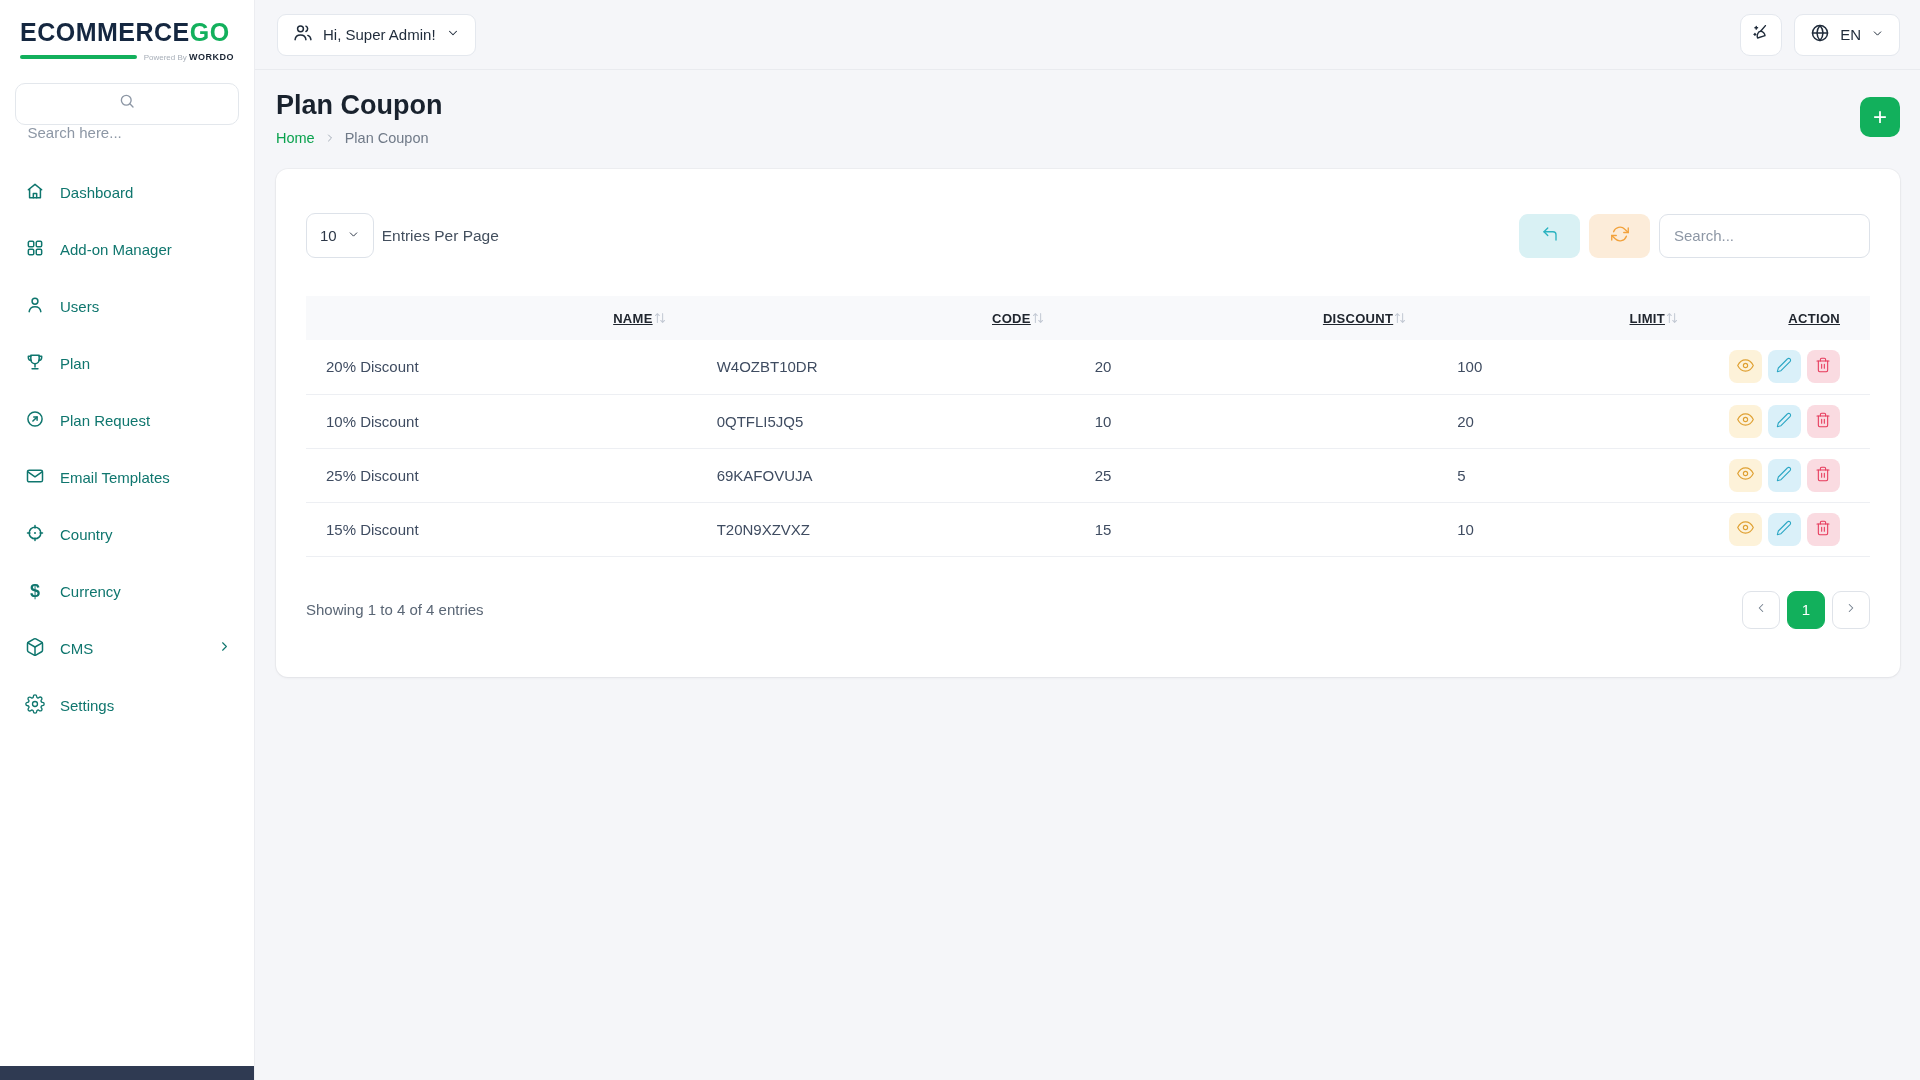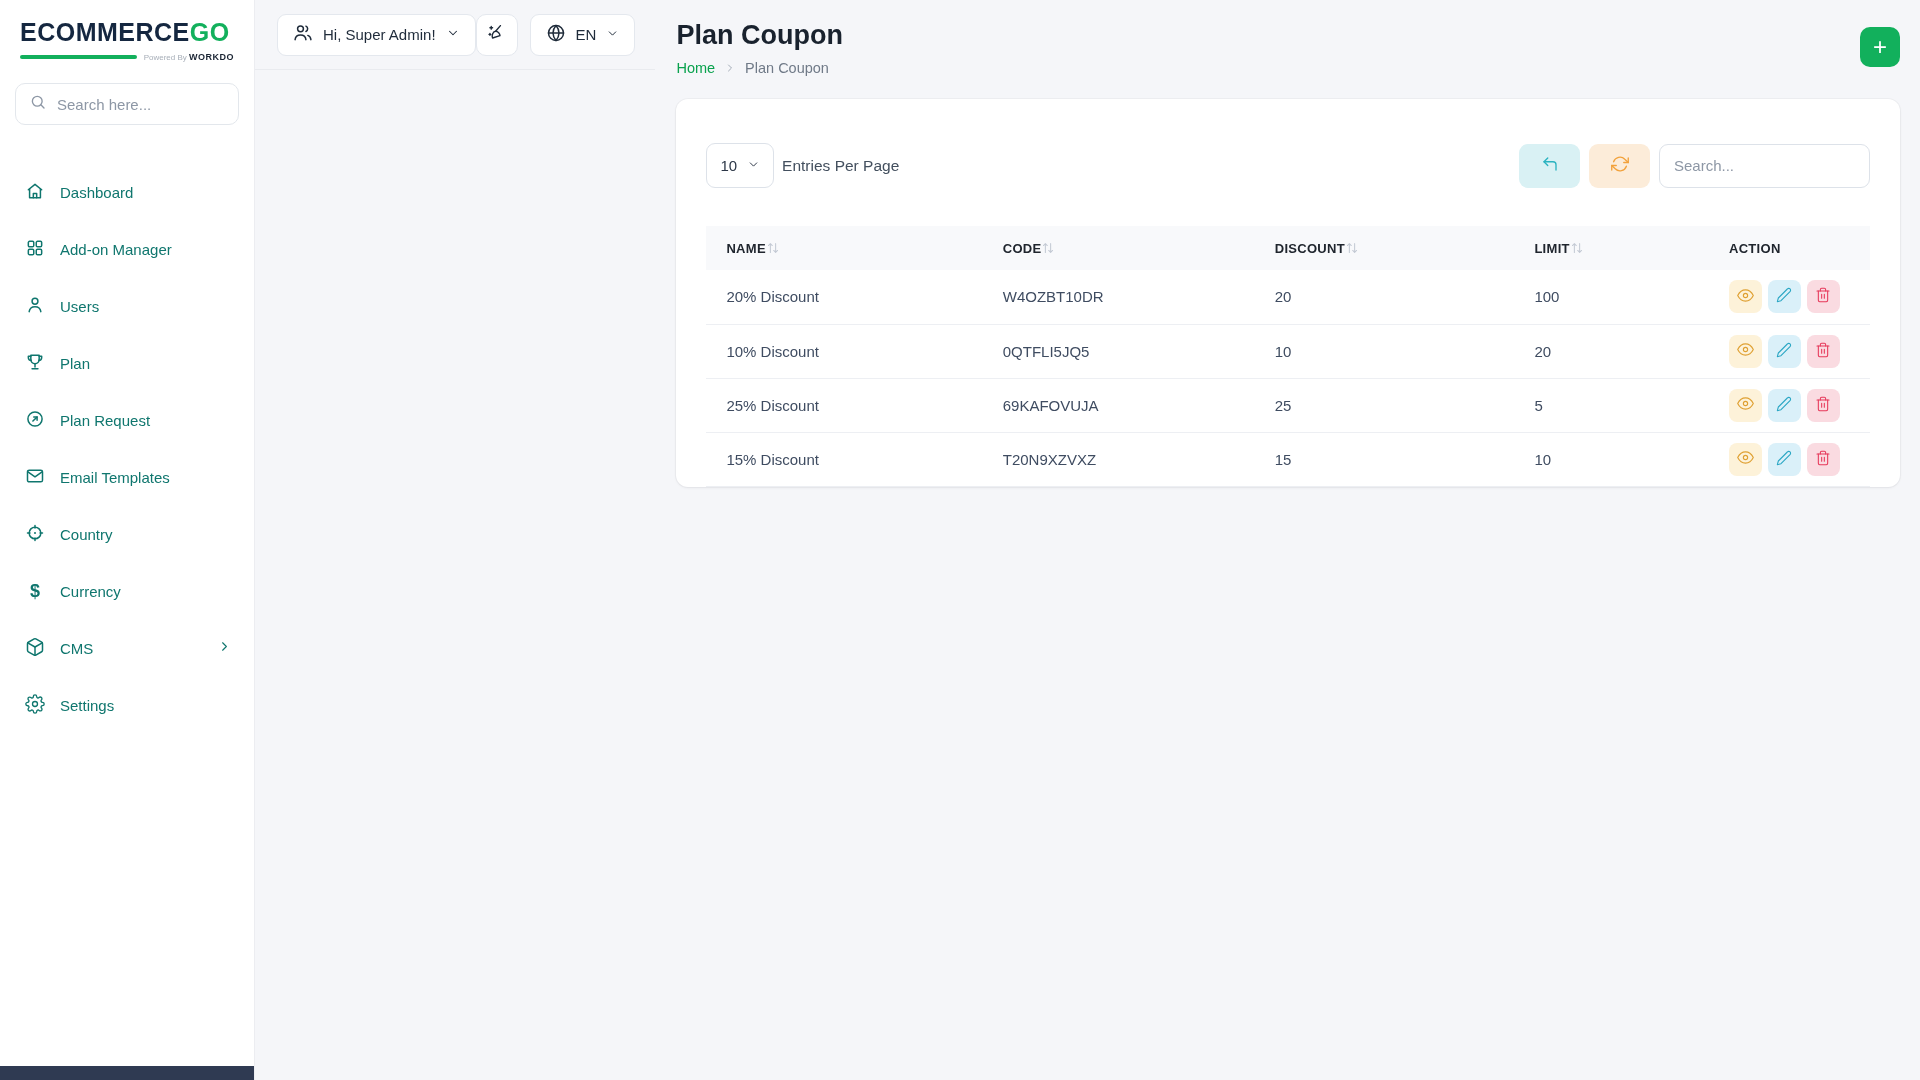--- a/index.html
+++ b/index.html
@@ -11,36 +11,36 @@
   .sidebar { position:relative; width:255px; min-width:255px; height:100%;
              background:#ffffff; border-right:1px solid #ecedf1; }
   .logo-block { padding:18px 20px 0 20px; cursor:pointer; }
   .logo-line1 { font-size:25px; font-weight:800; letter-spacing:.5px; color:#152740; white-space:nowrap; }
   .logo-accent { color:#12b05c; }
   .logo-line2 { display:flex; align-items:center; gap:7px; margin-top:5px; }
   .logo-bar { flex:1; height:4px; border-radius:2px; background:#12b05c; }
   .powered { font-size:8px; color:#a7aeb8; white-space:nowrap; }
   .powered b { font-size:9px; color:#1a2433; letter-spacing:.5px; }
   .side-search { display:flex; align-items:center; gap:10px; margin:21px 15px 0 15px;
-                 height:42px; border:1px solid #e3e7ec; border-radius:10px; padding:16px 13px;
-                 background:#fff; color:#8d97a5; }
+                 height:42px; border:1px solid #e3e7ec; border-radius:10px; padding:8px 13px;
+                 background:#fff; color:#8d97a5;flex-direction:column; }
   .side-search input { border:none; outline:none; flex:1; font-size:15px; color:#4a5568;
                        font-family:"Liberation Sans", sans-serif; background:transparent; }
   .side-search input::placeholder { color:#8d97a5; }
   .nav { margin-top:44px; }
   .nav-item { display:flex; align-items:center; gap:15px; height:46px; margin:0 10px 11px 10px;
               padding:0 12px 0 15px; border-radius:8px; color:#0f766e; font-size:15px; cursor:pointer; }
   .nav-item svg { flex:0 0 auto; }
   .nav-item.active { background:#0aa24e; color:#ffffff; font-weight:700; }
   .nav-item .spacer { flex:1; }
   .dollar-glyph { width:20px; text-align:center; font-size:18px; font-weight:600; }
   .side-bottom { position:absolute; left:0; right:0; bottom:0; height:14px; background:#2f3a52; }
 
   
-  .main { flex:1; display:flex; flex-direction:row; height:100%; }
+  .main { flex:1; display:flex; flex-direction:column; height:100%; }
   .topbar { height:70px; min-height:70px; display:flex; align-items:center; justify-content:space-between;
             padding:0 20px 0 22px; border-bottom:1px solid #e9ebef; }
   .pill-btn { display:flex; align-items:center; gap:10px; height:42px; background:#fff;
               border:1px solid #e4e8ee; border-radius:9px; padding:0 15px; font-size:15px;
               color:#1f2b3a; cursor:pointer; font-family:"Liberation Sans", sans-serif; }
   .topbar-right { display:flex; align-items:center; gap:12px; }
   .icon-sq-btn { width:42px; height:42px; display:flex; align-items:center; justify-content:center;
                  background:#fff; border:1px solid #e4e8ee; border-radius:10px; color:#1f2b3a; cursor:pointer; }
 
   .content { flex:1; display:flex; flex-direction:column; padding:20px 20px 0 21px; overflow:hidden; }
@@ -66,21 +66,21 @@
               align-items:center; justify-content:center; cursor:pointer; }
   .soft-btn.undo { background:#d9f1f4; color:#2bb3c0; }
   .soft-btn.refresh { background:#fcecd9; color:#f2a23c; }
   .table-search { width:211px; height:44px; border:1px solid #dde2e9; border-radius:9px; padding:0 14px;
                   font-size:15px; color:#4a5568; outline:none; font-family:"Liberation Sans", sans-serif; }
   .table-search::placeholder { color:#8d97a5; }
 
   table.data { width:100%; margin-top:38px; border-collapse:collapse; }
   table.data th { background:#f8f9fb; height:44px; text-align:left; font-size:13px; font-weight:700;
                   color:#20262e; letter-spacing:.3px; padding:0 30px 0 20px; }
-  th .th-inner { display:flex; align-items:center; justify-content:flex-start; }
+  th .th-inner { display:flex; align-items:center; justify-content:flex-end;text-decoration:underline; }
   .sort-ic { color:#c4cad4; display:flex; }
   table.data td { height:54px; font-size:15px; color:#3f4c61; padding:0 30px 0 20px;
                   border-bottom:1px solid #edeff3; }
   .col-name{width:26%;} .col-code{width:25%;} .col-discount{width:24%;} .col-limit{width:18%;} .col-action{width:7%; min-width:120px;}
   .actions { display:flex; gap:6px; }
   .act-btn { width:33px; height:33px; border:none; border-radius:8px; display:flex;
              align-items:center; justify-content:center; cursor:pointer; }
   .act-btn.view { background:#fdf2d9; color:#dfa032; }
   .act-btn.edit { background:#daf0f9; color:#2aa6c4; }
   .act-btn.del  { background:#fadbe1; color:#e6395a; }
@@ -458,18 +458,34 @@
                           <path d="M8 6V4a2 2 0 0 1 2-2h4a2 2 0 0 1 2 2v2"></path>
                           <path d="M10 11v6M14 11v6"></path>
                         </svg></span>
                     </button>
               </div>
                 </td>
             </tr>
           </tbody>
         </table>
 
+        <div class="card-footer">
+          <span class="summary">Showing 1 to 4 of 4 entries</span>
+          <div class="pagination">
+            <button class="page-btn">
+              <span><svg class="ic" width="14" height="14" viewBox="0 0 24 24">
+                    <path d="M15 6l-6 6 6 6"></path>
+                  </svg></span>
+            </button>
+            <button class="page-btn active">1</button>
+            <button class="page-btn">
+              <span><svg class="ic" width="14" height="14" viewBox="0 0 24 24">
+                    <path d="M9 6l6 6-6 6"></path>
+                  </svg></span>
+            </button>
+          </div>
+        </div>
 
       </div>
 
     </div>
   </div>
 </div>
 
 </body></html>

